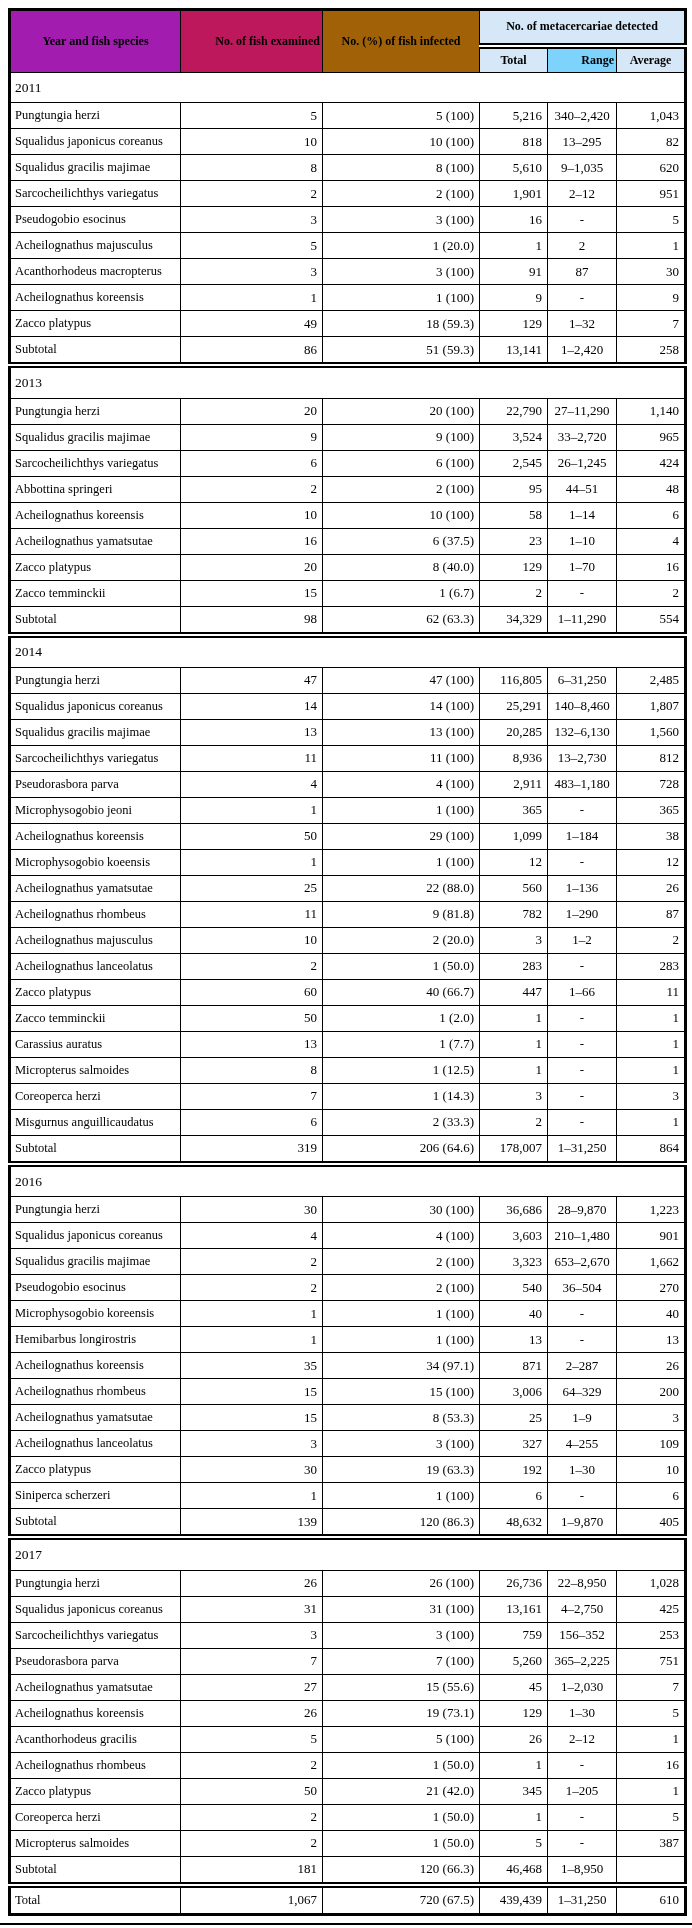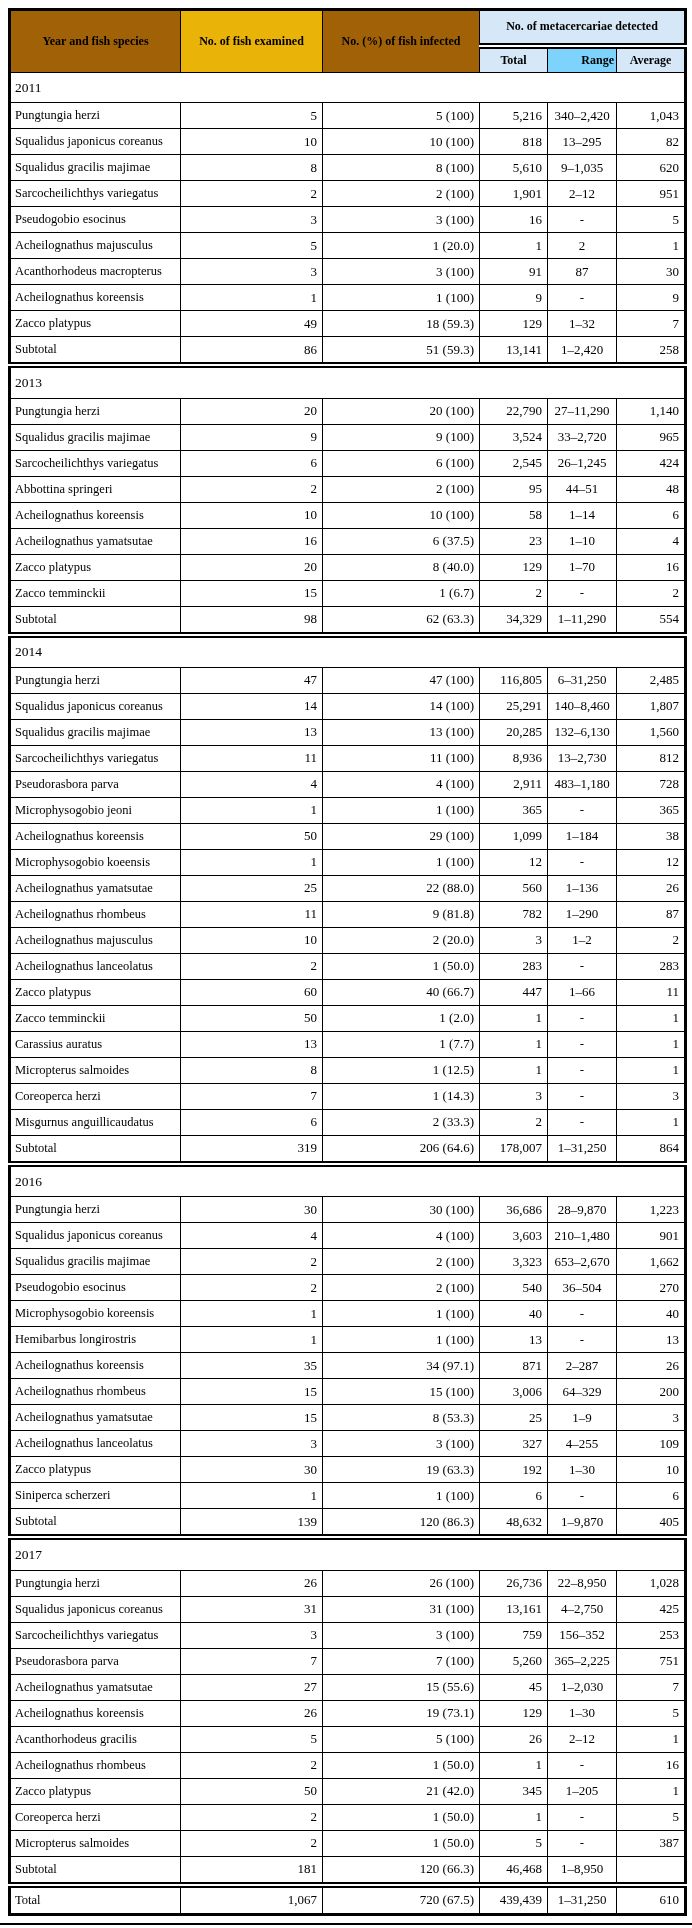--- a/index.html
+++ b/index.html
@@ -74,22 +74,22 @@
     <colgroup>
       <col class="c1">
         <col class="c2">
         <col class="c3">
         <col class="c4">
         <col class="c5">
         <col class="c6">
     </colgroup>
     <thead>
       <tr class="tier1">
-        <th rowspan="2" style="background: #a16207;">Year and fish species</th>
-        <th rowspan="2" style="background: #eab308;">No. of fish examined</th>
+        <th rowspan="2" style="background: #a21caf;">Year and fish species</th>
+        <th rowspan="2" style="background: #be185d; text-align: right;">No. of fish examined</th>
         <th rowspan="2" style="background: #a16207;">No. (%) of fish infected</th>
         <th colspan="3" class="group" style="background: rgb(214, 232, 248);">No. of metacercariae detected</th>
       </tr>
       <tr class="tier2">
         <th style="background: rgb(214, 232, 248);">Total</th>
         <th style="background: #7dd3fc; text-align: right;">Range</th>
         <th style="background: rgb(214, 232, 248);">Average</th>
       </tr>
     </thead>
     <tbody id="table-body">

